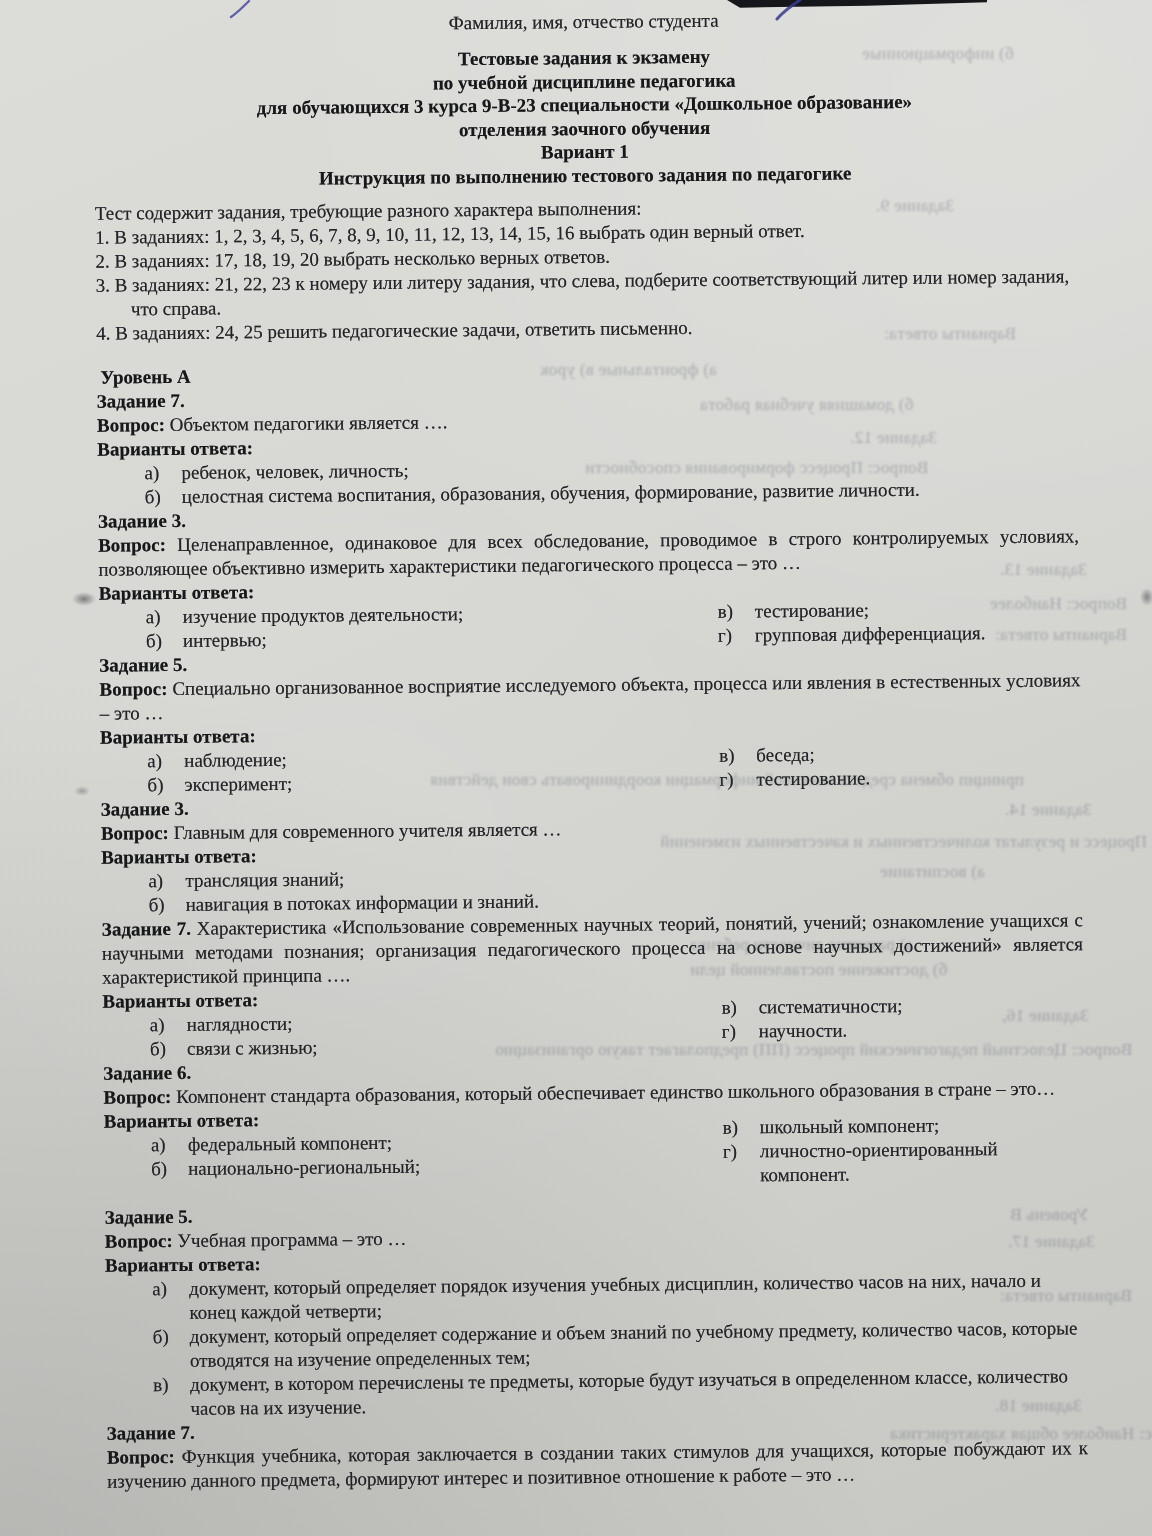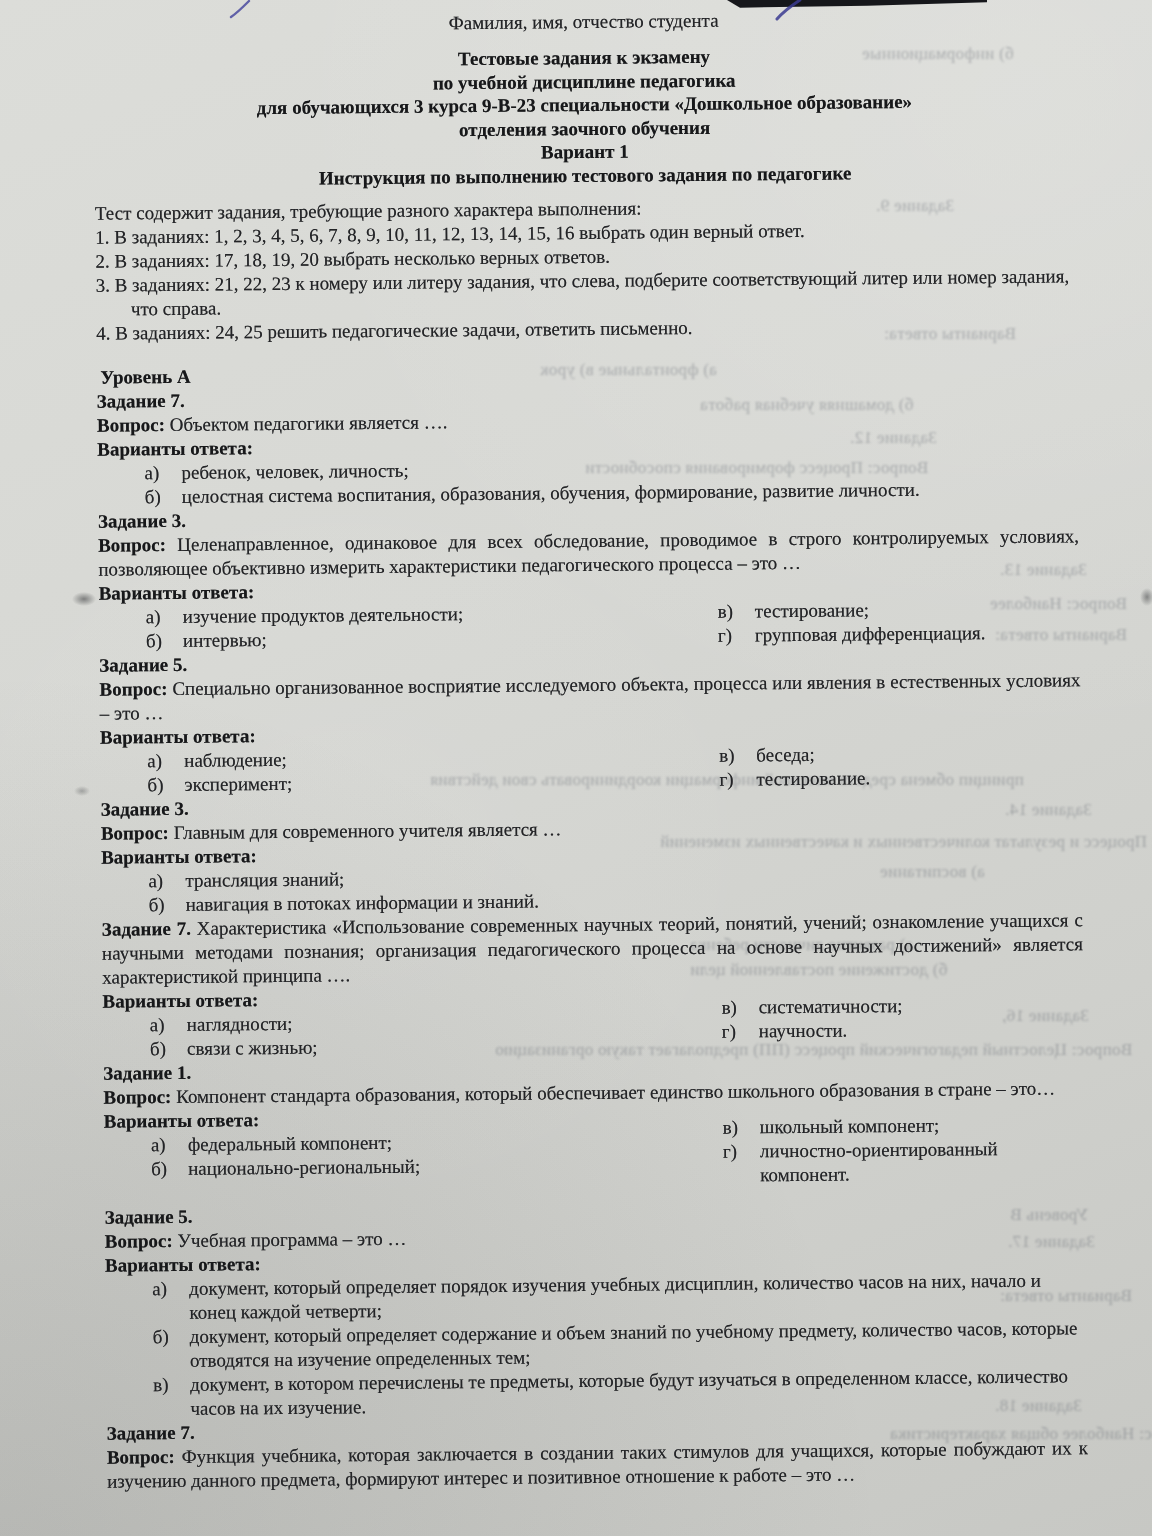--- a/index.html
+++ b/index.html
@@ -209,21 +209,21 @@
               <span class="t">систематичности;</span>
             </div>
             <div class="opt">
               <span class="m">г)</span>
               <span class="t">научности.</span>
             </div>
           </div>
         </div>
       </section>
       <section class="task">
-        <p class="tline"><b>Задание 1.</b></p>
+        <p class="tline"><b>Задание 6.</b></p>
         <p class="q"><b>Вопрос: </b>Компонент стандарта образования, который обеспечивает единство школьного образования в стране – это…</p>
         <p class="olabel"><b>Варианты ответа:</b></p>
         <div class="two">
           <div class="col">
             <div class="opt">
               <span class="m">а)</span>
               <span class="t">федеральный компонент;</span>
             </div>
             <div class="opt">
               <span class="m">б)</span>

